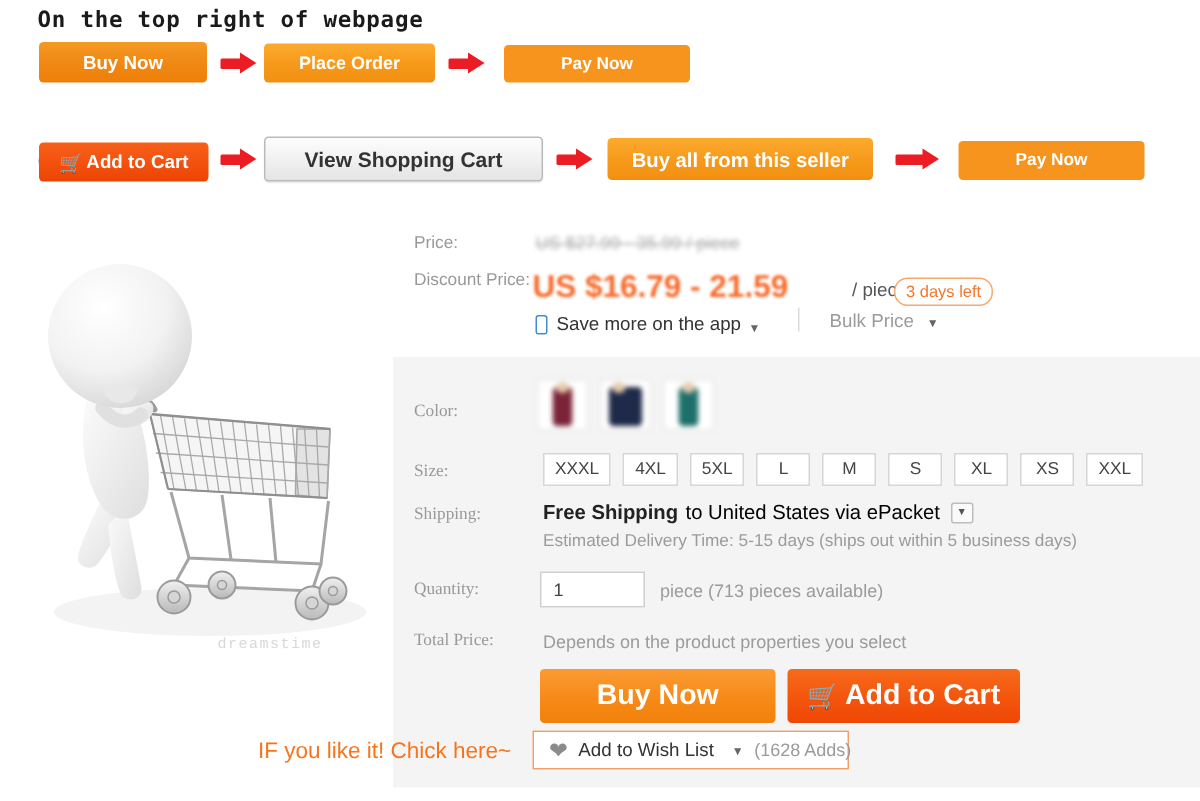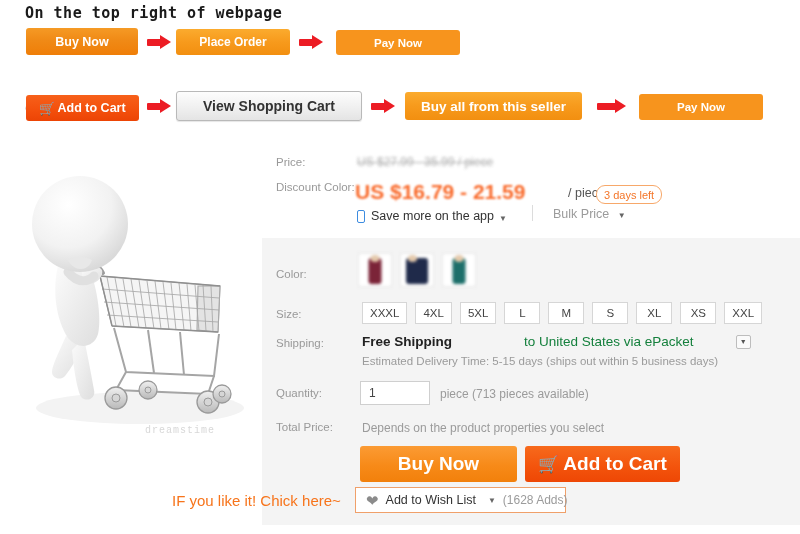--- a/index.html
+++ b/index.html
@@ -100,21 +100,21 @@
     margin-right:6px;box-sizing:border-box;
   }
   #app-text{font-size:12.5px;color:#333;white-space:nowrap;}
   .caret{margin-left:5px;font-size:8px;color:#666;}
   #vdiv{position:absolute;left:532px;top:205px;width:1px;height:16px;background:#dcdcdc;}
   #bulk-price{position:absolute;left:553px;top:207px;font-size:12.5px;color:#9b9b9b;white-space:nowrap;}
 
   
   #panel{position:absolute;left:262px;top:238px;width:538px;height:287px;background:#f4f4f4;}
 
-  .row-lbl{position:absolute;color:#999;font-size:11.5px;white-space:nowrap;}
+  .row-lbl{position:absolute;color:#999;font-size:11.5px;white-space:nowrap;font-family:Liberation Serif, serif;}
   #lbl-color{left:276px;top:268px;}
   #lbl-size{left:276px;top:308px;}
   #lbl-ship{left:276px;top:337px;}
   #lbl-qty{left:276px;top:387px;}
   #lbl-total{left:276px;top:421px;}
 
   
   #colors{position:absolute;left:358px;top:253px;display:flex;gap:8px;}
   .swatch{
     width:34px;height:34px;background:#fff;border:1px solid #e6e6e6;
@@ -131,23 +131,23 @@
 
   
   #sizes{position:absolute;left:362px;top:302px;display:flex;gap:8px;}
   .size-chip{
     min-width:36px;height:22px;padding:0 7px;background:#fff;border:1px solid #d6d6d6;
     display:flex;align-items:center;justify-content:center;box-sizing:border-box;
     font-size:11.5px;color:#444;white-space:nowrap;
   }
 
   
-  #ship-main{position:absolute;left:362px;top:334px;font-size:13.5px;color:#333;white-space:nowrap;display:flex;align-items:center;gap:35px;}
+  #ship-main{position:absolute;left:362px;top:334px;font-size:13.5px;color:#333;white-space:nowrap;display:flex;align-items:center;}
   #ship-main b{font-weight:700;color:#222;margin-right:5px;}
-  #ship-to{color:#15803d;margin-left:32px;}
+  #ship-to{color:#000000;}
   .sel-caret{
     display:inline-flex;align-items:center;justify-content:center;
     width:15px;height:14px;margin-left:7px;border:1px solid #bdbdbd;background:#fafafa;
     font-size:7px;color:#555;box-sizing:border-box;border-radius:2px;
   }
   #ship-eta{position:absolute;left:362px;top:355px;font-size:11.5px;color:#9b9b9b;white-space:nowrap;}
 
   
   #qty-box{
     position:absolute;left:360px;top:381px;width:70px;height:24px;background:#fff;
@@ -314,21 +314,21 @@
 
     <circle cx="72" cy="84" r="48" fill="url(#gHead)"></circle>
 
     <path d="M60 120 C66 132 80 132 84 120 C78 116 66 116 60 120 Z" fill="#e8e8e8"></path>
   </svg>
   <div id="watermark">dreamstime</div>
 
   <div class="lbl" id="lbl-price">Price:</div>
   <div id="old-price">US $27.99 - 35.99 / piece</div>
 
-  <div class="lbl" id="lbl-discount">Discount Color:</div>
+  <div class="lbl" id="lbl-discount">Discount Price:</div>
   <div id="new-price">US $16.79 - 21.59</div>
   <div id="per-piece">/ piece</div>
   <div id="days-left">3 days left</div>
 
   <div id="app-row">
     <span class="phone-ico"></span>
     <span id="app-text">Save more on the app</span>
     <span class="caret">▼</span>
   </div>
   <div id="vdiv"></div>

